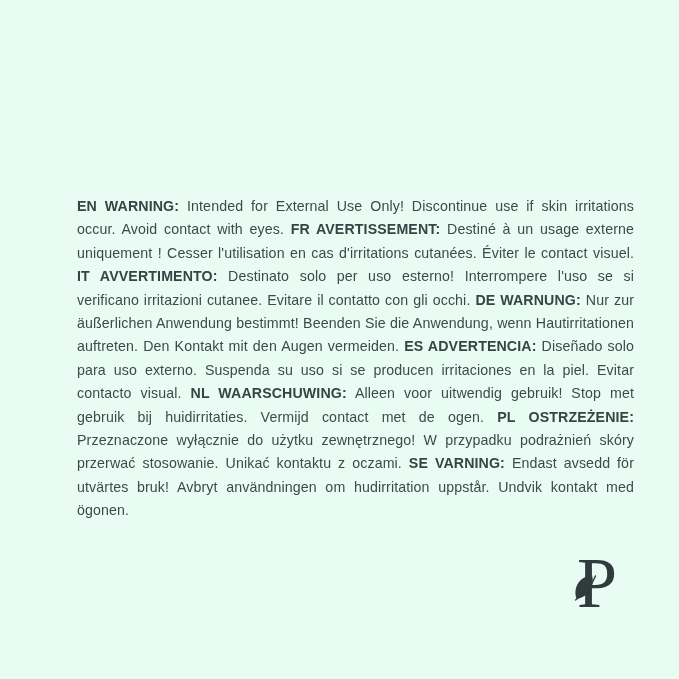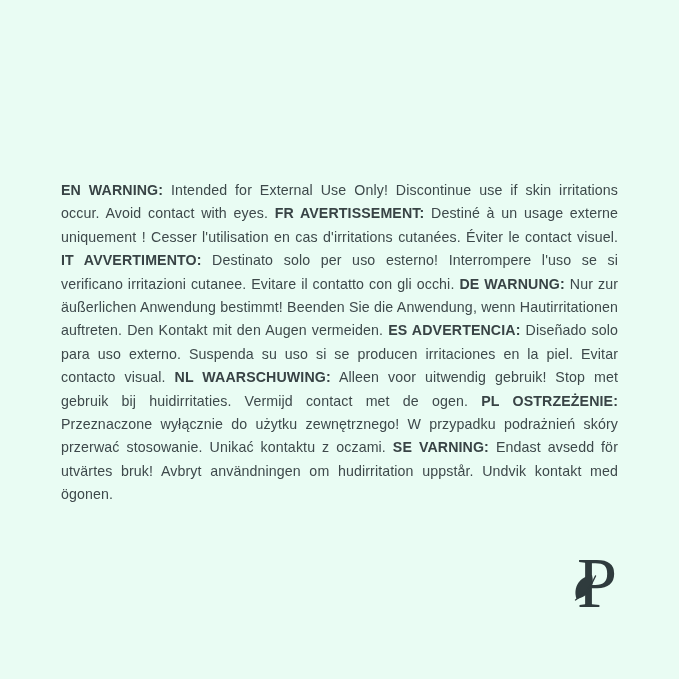--- a/index.html
+++ b/index.html
@@ -12,21 +12,21 @@
     height: 679px;
     background: #e9fcf3;
     overflow: hidden;
     font-family: "Liberation Sans", sans-serif;
   }
   .warning {
     position: absolute;
     left: 61px;
     top: 179px;
     width: 557px;
-    margin: 0;
+    margin: 16px;
     font-size: 14.2px;
     line-height: 23.4px;
     letter-spacing: 0.12px;
     color: #3e494b;
     text-align: justify;
   }
   .seg-bold {
     font-weight: 700;
     color: #384345;
   }

